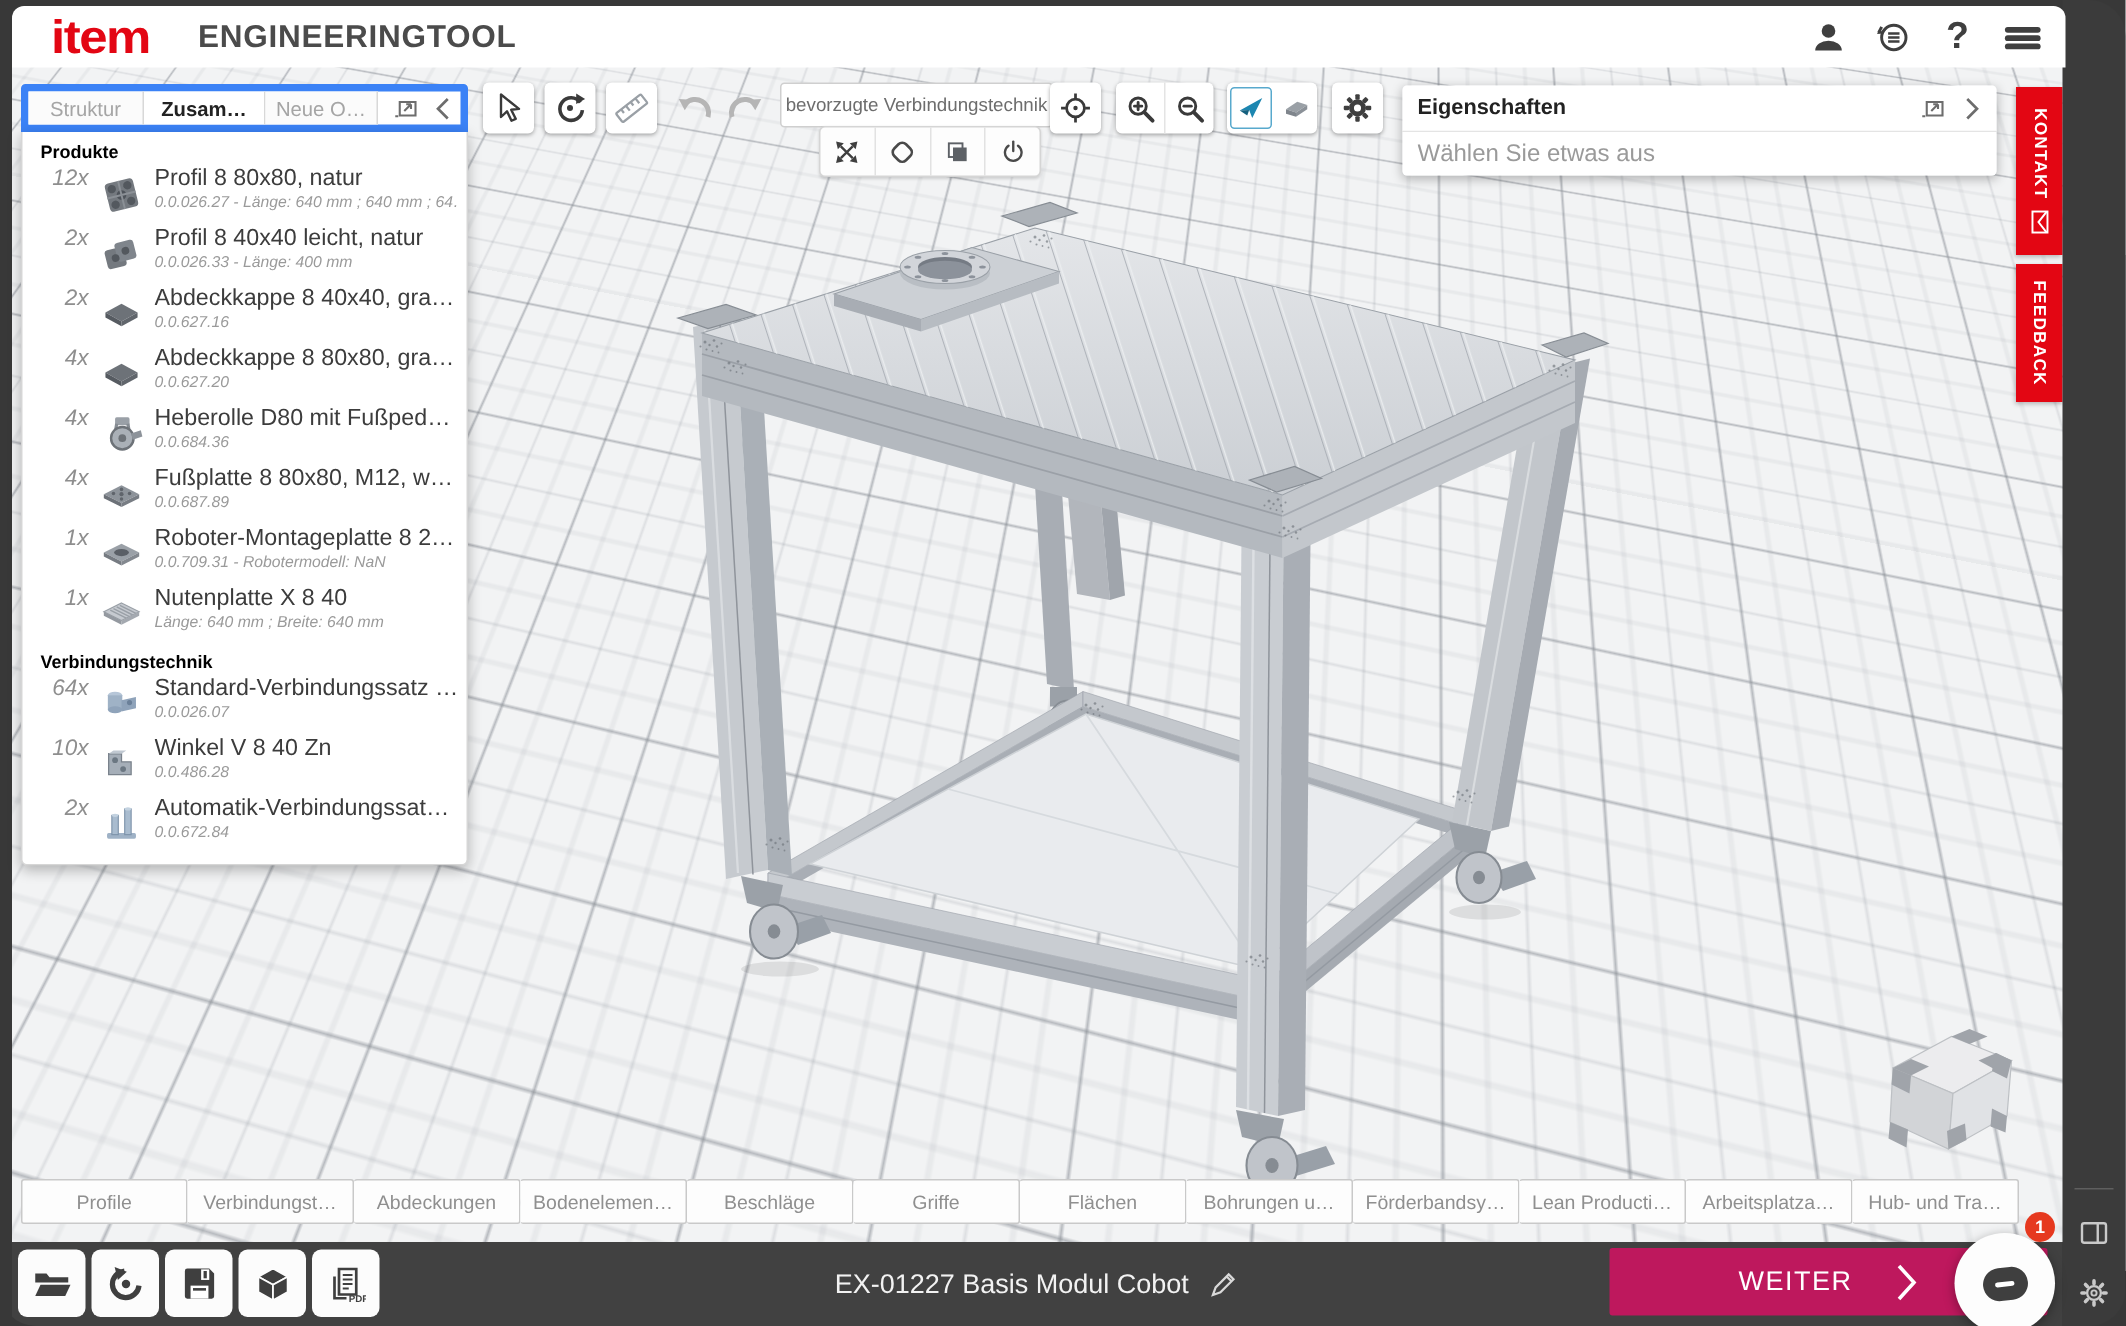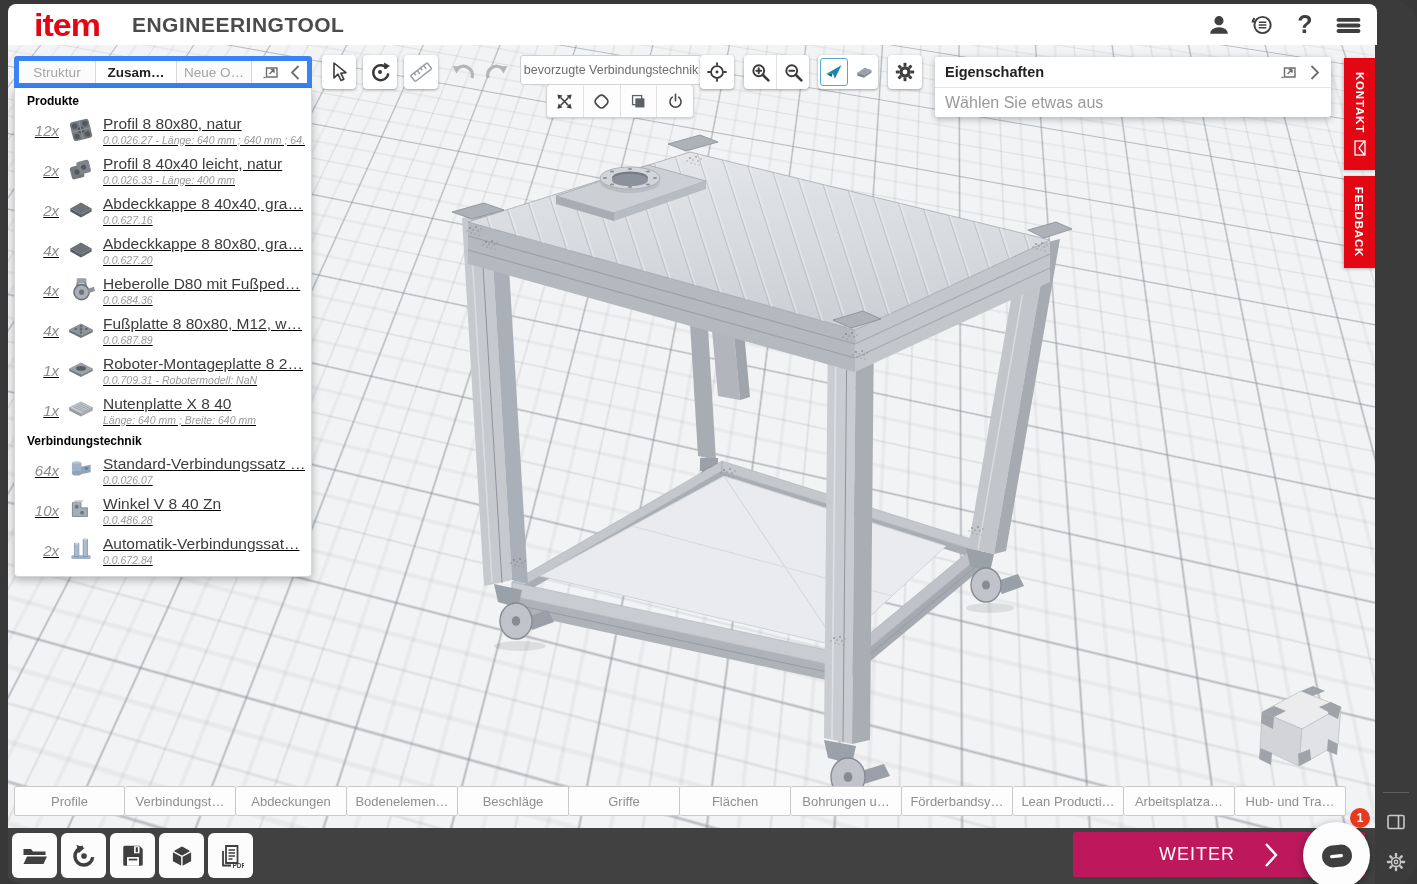--- a/index.html
+++ b/index.html
@@ -36,21 +36,21 @@
   .lp{position:absolute;left:14px;top:56px;width:298px;z-index:12;}
   .lp-tabs{display:flex;align-items:stretch;height:32px;background:#fff;border:5px solid #3b82f6;
            border-radius:3px 3px 0 0;box-sizing:border-box;}
   .lp-tab{flex:none;display:flex;align-items:center;justify-content:center;font-size:13.5px;
           color:#a5a5a5;border-right:1px solid #d8d8d8;cursor:pointer;background:#fbfbfb;}
   .lp-tab.active{background:#fff;color:#222;font-weight:bold;}
   .lp-tabtools{display:flex;align-items:center;gap:10px;margin-left:auto;padding:0 10px;}
   .lp-body{background:#fff;border:1px solid #d6d6d6;border-top:none;border-radius:0 0 4px 4px;
            box-shadow:0 3px 9px rgba(0,0,0,.28);padding:2px 0 6px;}
   .sec-title{font-size:12px;font-weight:bold;color:#000000;padding:4px 0 2px 12px;}
-  .row{display:flex;align-items:center;height:40px;cursor:pointer;text-decoration:underline;}
+  .row{display:flex;height:40px;cursor:pointer;}
   .qty{width:44px;text-align:right;font-style:italic;color:#8e8e8e;font-size:15px;flex:none;}
   .thumb{width:44px;flex:none;display:flex;justify-content:center;align-items:center;}
   .meta{flex:1;min-width:0;padding-right:6px;}
   .ttl{font-size:15.5px;color:#3c3c3c;white-space:nowrap;overflow:hidden;}
   .sub{font-size:10.5px;font-style:italic;color:#9a9a9a;white-space:nowrap;overflow:hidden;margin-top:1px;}
 
   
   .tb{position:absolute;z-index:11;background:#fff;border-radius:4px;
       box-shadow:0 1px 3px rgba(0,0,0,.35);display:flex;align-items:center;justify-content:center;cursor:pointer;}
   .tb-flat{position:absolute;z-index:11;display:flex;align-items:center;justify-content:center;cursor:pointer;}
@@ -742,20 +742,27 @@
       <div class="bicon">
         <svg width="26" height="26" viewBox="0 0 26 26" fill="none">
           <path d="M8 3 H19.5 V20 H8 Z" stroke="#3f3f3f" stroke-width="1.8"></path>
           <path d="M10.5 7 h6.5 M10.5 10 h6.5 M10.5 13 h6.5 M10.5 16 h4" stroke="#3f3f3f" stroke-width="1.4"></path>
           <path d="M5 8 V22.5 H13" stroke="#3f3f3f" stroke-width="1.8"></path>
           <text x="14.5" y="25" font-family="Liberation Sans, sans-serif" font-size="6.5" font-weight="bold" fill="#3f3f3f">PDF</text>
         </svg>
       </div>
     </div>
 
+    <div class="proj">
+      <span>EX-01227 Basis Modul Cobot</span>
+      <svg width="22" height="22" viewBox="0 0 24 24" fill="none" stroke="#d8d8d8" stroke-width="1.6">
+        <path d="M4 20 L6 14.5 L15.5 5 L19 8.5 L9.5 18 Z"></path>
+        <path d="M14 6.5 L17.5 10"></path>
+      </svg>
+    </div>
 
     <div class="weiter">
       <span>WEITER</span>
       <svg width="16" height="26" viewBox="0 0 16 26" fill="none" stroke="#fff" stroke-width="2.4">
         <path d="M3 2 L13 13 L3 24"></path>
       </svg>
     </div>
   </div>
 
   <div class="rstrip">

